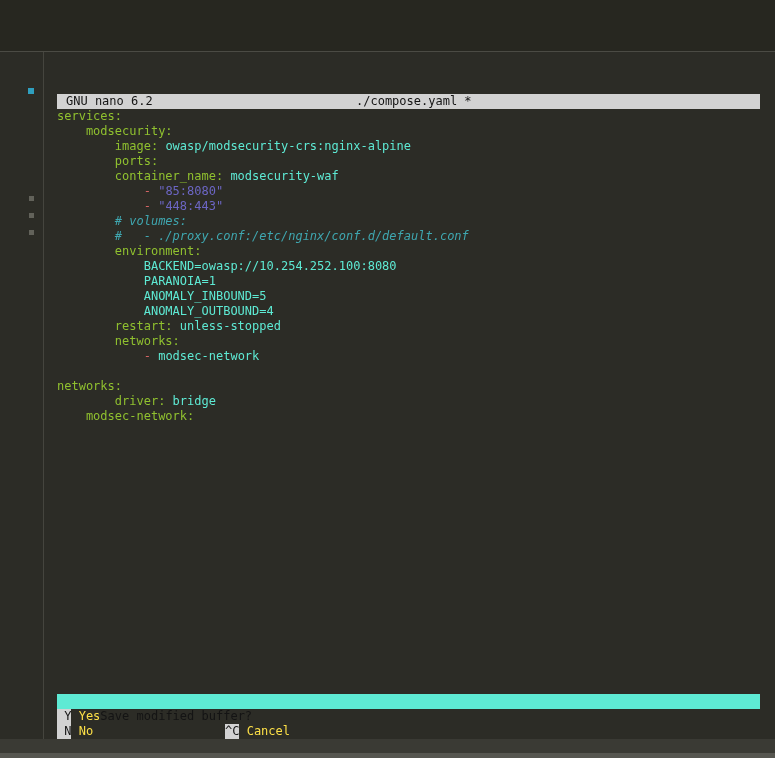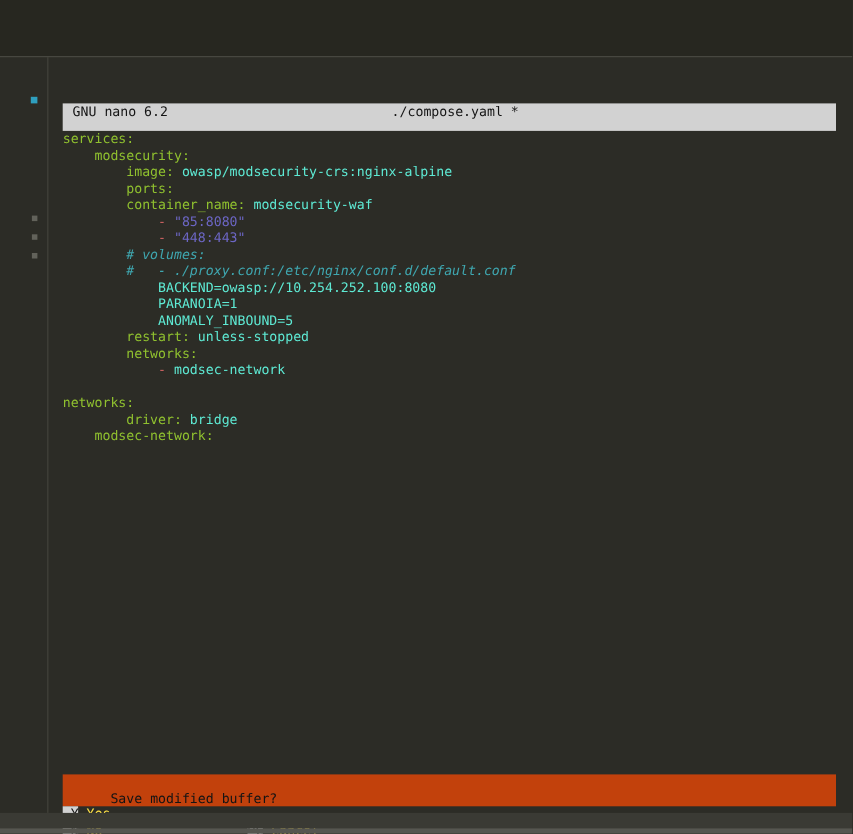--- a/index.html
+++ b/index.html
@@ -9,31 +9,31 @@
   .top-bar{position:absolute;left:0;top:0;width:775px;height:51px;background:#272720;}
   .top-separator{position:absolute;left:0;top:51px;width:775px;height:1px;background:#4b4b44;}
   .gutter-line{position:absolute;left:43px;top:52px;width:1px;height:687px;background:#45453e;}
   .accent-dot{position:absolute;left:28px;top:88px;width:6px;height:6px;background:#2f9fbe;}
   .gray-dot{position:absolute;left:29px;width:5px;height:5px;background:#62625a;}
   .gray-dot.d1{top:196px}.gray-dot.d2{top:213px}.gray-dot.d3{top:230px}
   .bottom-band{position:absolute;left:0;top:739px;width:775px;height:14px;background:#3a3a34;}
   .bottom-strip{position:absolute;left:0;top:753px;width:775px;height:5px;background:#565650;}
   
   .nano{position:absolute;left:57px;top:94px;width:703px;font-size:12px;line-height:15px;color:#cfcfc8;}
-  .titlebar{position:relative;height:25px;background:#d2d2d2;color:#141414;white-space:pre;}
+  .titlebar{position:relative;height:15px;background:#d2d2d2;color:#141414;white-space:pre;}
   .titlebar .app{position:absolute;left:9px;top:0;}
   .titlebar .file{position:absolute;left:299px;top:0;}
   .content{height:585px;overflow:hidden;}
   .line{height:15px;white-space:pre;}
   .c-key{color:#90c12f;}
   .c-val{color:#5eead4;}
   .c-str{color:#6c66c4;}
   .c-dash{color:#d26464;}
   .c-comment{color:#3fa7b0;font-style:italic;}
-  .prompt-bar{height:29px;background:#c2410c;color:#141414;white-space:pre;}
+  .prompt-bar{height:15px;background:#5eead4;color:#141414;white-space:pre;}
   .help-row{position:relative;height:15px;white-space:pre;}
   .opt{position:absolute;top:0;white-space:pre;}
   .opt .key{display:inline-block;width:2ch;background:#d2d2d2;color:#141414;white-space:pre;}
   .opt .lbl{color:#fde047;white-space:pre;}
 </style>
 </head>
 <body>
 
 <div class="screen">
   <div class="top-bar"></div>
@@ -53,23 +53,25 @@
     <div class="content">
         <div class="line"><span class="c-key">services:</span></div>
         <div class="line"><span class="c-key">    modsecurity:</span></div>
         <div class="line"><span class="c-key">        image:</span><span class="c-val"> owasp/modsecurity-crs:nginx-alpine</span></div>
         <div class="line"><span class="c-key">        ports:</span></div>
         <div class="line"><span class="c-key">        container_name:</span><span class="c-val"> modsecurity-waf</span></div>
         <div class="line"><span class="c-val">            </span><span class="c-dash">- </span><span class="c-str">"85:8080"</span></div>
         <div class="line"><span class="c-val">            </span><span class="c-dash">- </span><span class="c-str">"448:443"</span></div>
         <div class="line"><span class="c-comment">        # volumes:</span></div>
         <div class="line"><span class="c-comment">        #   - ./proxy.conf:/etc/nginx/conf.d/default.conf</span></div>
+        <div class="line"><span class="c-key">        environment:</span></div>
         <div class="line"><span class="c-val">            BACKEND=owasp://10.254.252.100:8080</span></div>
         <div class="line"><span class="c-val">            PARANOIA=1</span></div>
         <div class="line"><span class="c-val">            ANOMALY_INBOUND=5</span></div>
+        <div class="line"><span class="c-val">            ANOMALY_OUTBOUND=4</span></div>
         <div class="line"><span class="c-key">        restart:</span><span class="c-val"> unless-stopped</span></div>
         <div class="line"><span class="c-key">        networks:</span></div>
         <div class="line"><span class="c-val">            </span><span class="c-dash">- </span><span class="c-val">modsec-network</span></div>
         <div class="line"></div>
         <div class="line"><span class="c-key">networks:</span></div>
         <div class="line"><span class="c-key">        driver:</span><span class="c-val"> bridge</span></div>
         <div class="line"><span class="c-key">    modsec-network:</span></div>
       </div>
 
     <div class="prompt-bar">

